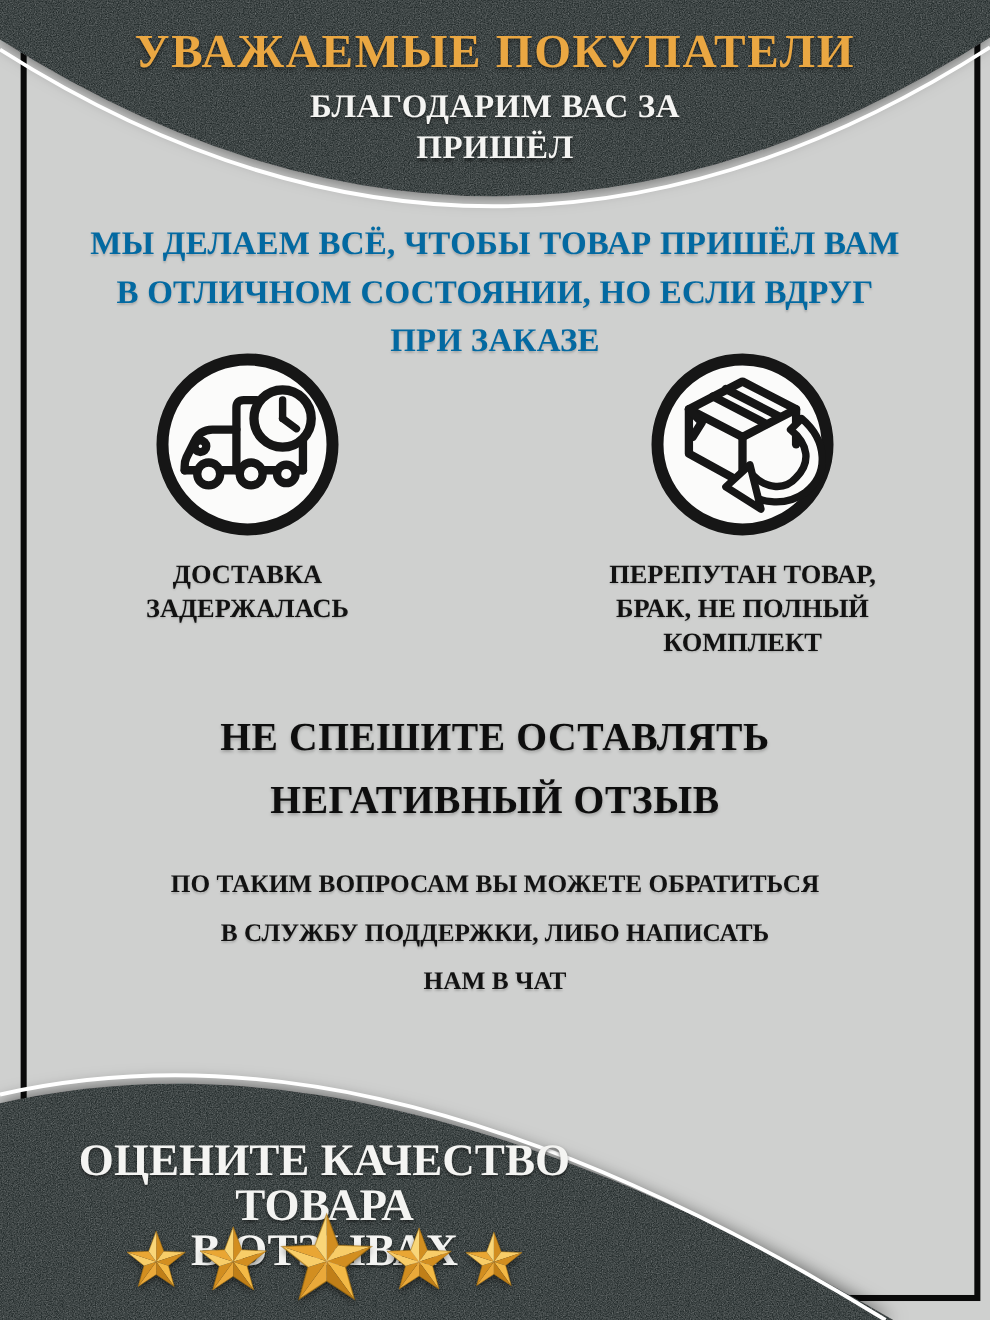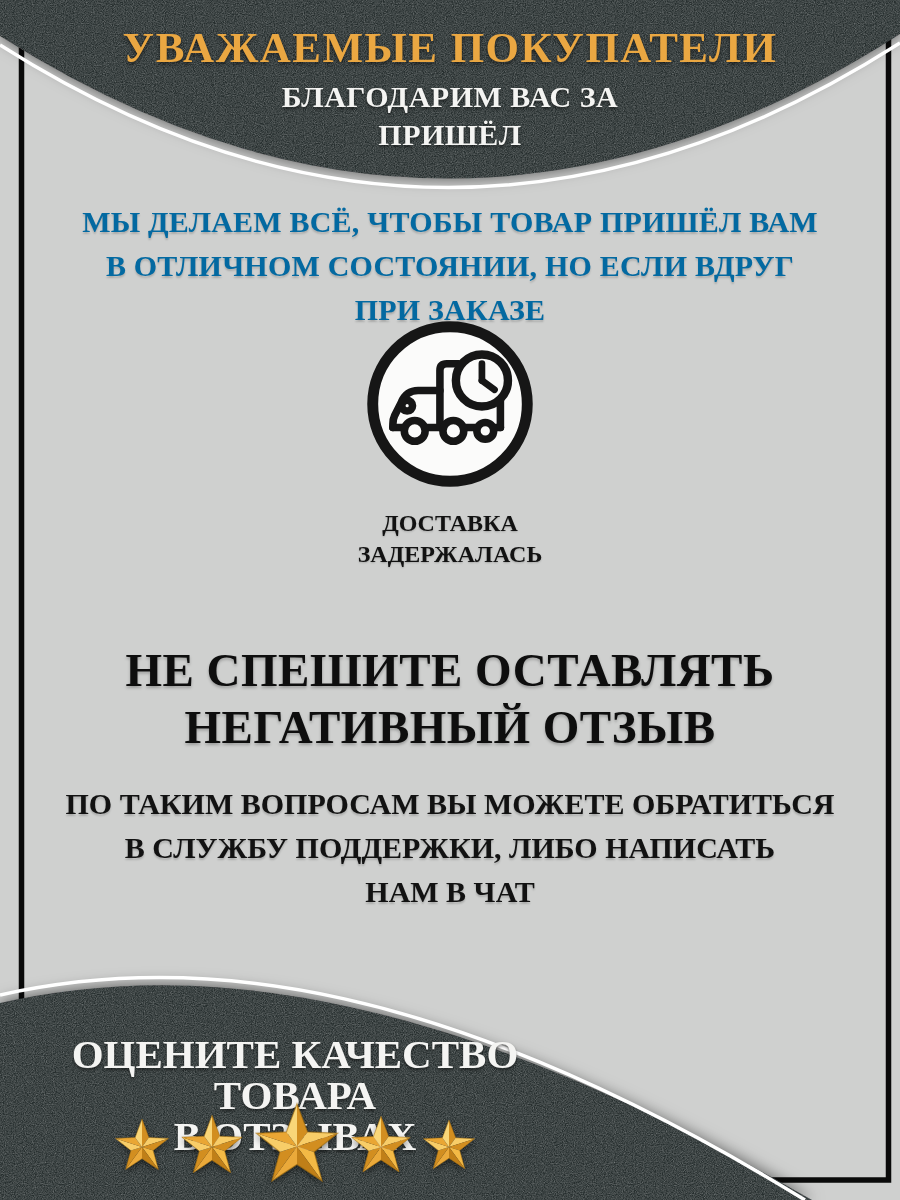--- a/index.html
+++ b/index.html
@@ -14,23 +14,23 @@
                 text-shadow:0 2px 4px rgba(0,0,0,.55);}
   .header-sub{top:78px;font-size:30px;line-height:38px;color:#f4f4f2;letter-spacing:.5px;
               text-shadow:0 2px 3px rgba(0,0,0,.5);}
   .intro{top:200px;font-size:30px;line-height:44px;color:#0369a1;letter-spacing:.2px;
          text-shadow:0 2px 2px rgba(0,0,0,.18);}
   .issues-row{top:320px;left:0;width:900px;display:flex;}
   .issue-col{flex:1;display:flex;flex-direction:column;align-items:center;}
   .issue-icon{width:168px;height:168px;}
   .issue-label{margin-top:20px;font-size:24px;line-height:31px;color:#121212;text-align:center;
                text-shadow:0 1px 2px rgba(0,0,0,.2);}
-  .main-heading{top:642px;font-size:47px;line-height:57px;color:#0e0e0e;letter-spacing:.5px;
+  .main-heading{top:642px;font-size:36px;line-height:57px;color:#0e0e0e;letter-spacing:.5px;
                 text-shadow:0 2px 3px rgba(0,0,0,.25);}
-  .support{top:782px;font-size:30px;line-height:44px;color:#121212;
+  .support{top:782px;font-size:23px;line-height:44px;color:#121212;
            text-shadow:0 2px 2px rgba(0,0,0,.18);}
   .footer-title{top:1034px;left:10px;width:570px;text-align:center;font-size:41px;line-height:41px;
                 color:#f4f4f2;text-shadow:0 2px 3px rgba(0,0,0,.5);}
   .stars-row{top:1102px;left:10px;width:570px;display:flex;align-items:center;justify-content:center;gap:10px;}
   .star{display:block;filter:drop-shadow(0 3px 3px rgba(0,0,0,.45));}
   .star.s1{width:56px;height:58px;}
   .star.s2{width:64px;height:66px;}
   .star.s3{width:86px;height:89px;}
   .star.s4{width:62px;height:64px;}
   .star.s5{width:54px;height:56px;}
@@ -111,20 +111,38 @@
         <circle cx="69" cy="36" r="15.5" fill="#fbfbfa" stroke="#161616" stroke-width="5"></circle>
         <g fill="none" stroke="#161616" stroke-width="4" stroke-linecap="round">
           <path d="M 69,36 V 26"></path>
           <path d="M 69,36 L 76.5,41.5"></path>
         </g>
       </svg>
       <div class="issue-label preline">ДОСТАВКА
 ЗАДЕРЖАЛАСЬ</div>
     </div>
 
+    <div class="issue-col">
+      <svg class="issue-icon" viewBox="0 0 100 100">
+        <circle cx="50" cy="50" r="46" fill="#fbfbfa" stroke="#161616" stroke-width="6.5"></circle>
+        <g fill="none" stroke="#161616" stroke-width="4.5" stroke-linecap="round" stroke-linejoin="round">
+          <path d="M 50,16 L 79,31 L 50,46 L 21,31 Z"></path>
+          <path d="M 21,31 V 55 L 50,71 V 46"></path>
+          <path d="M 79,31 V 50"></path>
+          <path d="M 34,24 L 63,39"></path>
+          <path d="M 41,20 L 70,35"></path>
+          <path d="M 21,31 L 28,38 L 23,46"></path>
+        </g>
+        <path d="M 82,36 C 96,48 97,66 84,76 C 73,84 58,82 50,74 L 56,67 C 63,74 73,75 79,68 C 87,60 86,50 76,42 Z" fill="#fbfbfa" stroke="#161616" stroke-width="4" stroke-linejoin="round"></path>
+        <path d="M 54,61 L 41,73 L 60,85 Z" fill="#fbfbfa" stroke="#161616" stroke-width="4" stroke-linejoin="round"></path>
+      </svg>
+      <div class="issue-label preline">ПЕРЕПУТАН ТОВАР,
+БРАК, НЕ ПОЛНЫЙ
+КОМПЛЕКТ</div>
+    </div>
 
   </div>
 
   <div class="layer center main-heading preline">НЕ СПЕШИТЕ ОСТАВЛЯТЬ
 НЕГАТИВНЫЙ ОТЗЫВ</div>
 
   <div class="layer center support preline">ПО ТАКИМ ВОПРОСАМ ВЫ МОЖЕТЕ ОБРАТИТЬСЯ
 В СЛУЖБУ ПОДДЕРЖКИ, ЛИБО НАПИСАТЬ
 НАМ В ЧАТ</div>
 

